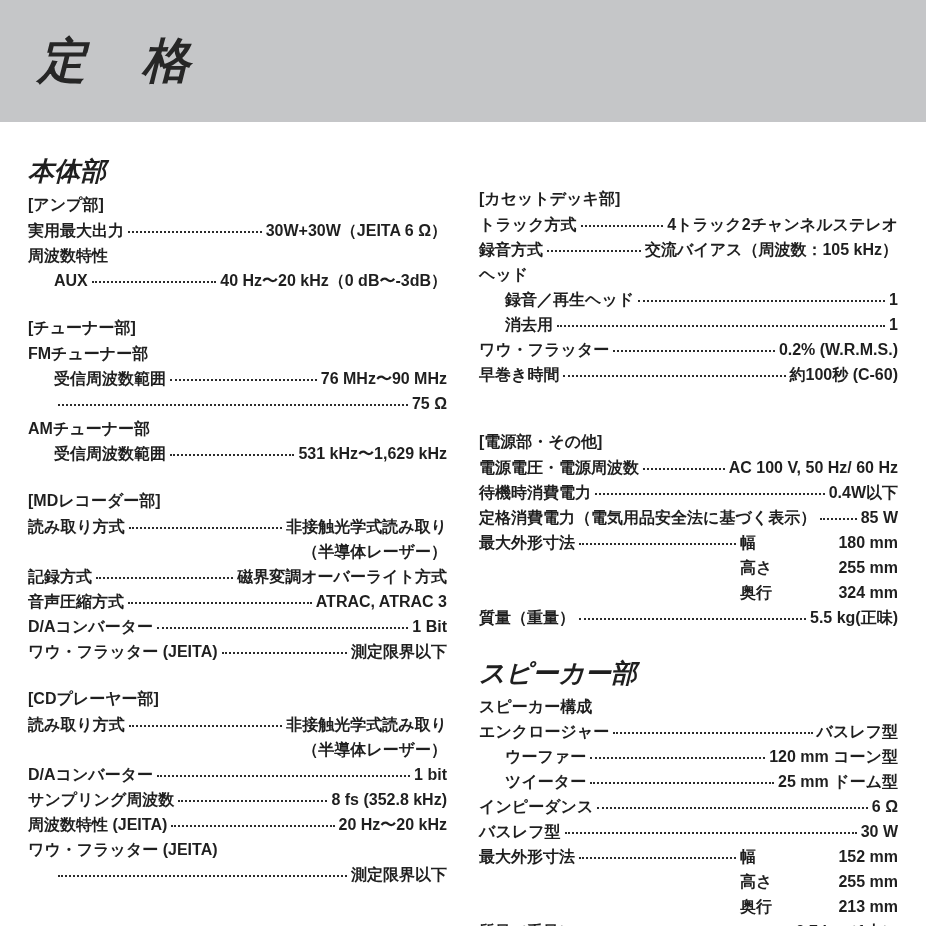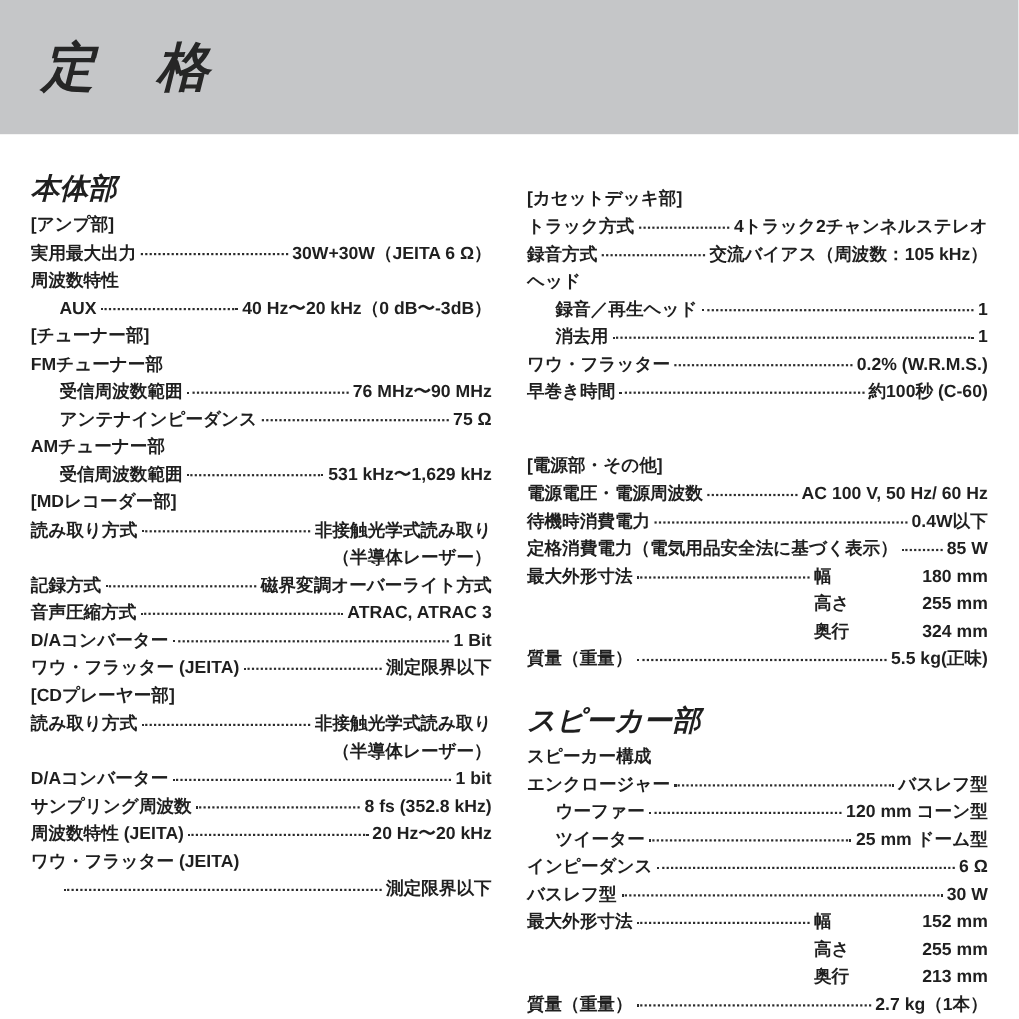--- a/index.html
+++ b/index.html
@@ -37,23 +37,23 @@
     gap:32px;
   }
   .col{width:419px;flex:0 0 419px;}
   .group-heading{
     font-size:26px;
     font-weight:800;
     font-style:italic;
     line-height:30px;
     margin:4px 0 2px 0;
   }
-  .spec-section{}
+  .spec-section{margin-top:22px;}
   .group-heading + .spec-section{margin-top:6px;}
-  .col > .spec-section:first-child{margin-top:16px;}
+  .col > .spec-section:first-child{margin-top:34px;}
   .section-title{
     font-size:16px;
     font-weight:700;
     line-height:25px;
     margin-bottom:1px;
   }
   .spec-row{
     display:flex;
     align-items:baseline;
     font-size:16px;
@@ -109,21 +109,20 @@
         <div class="section-title">[チューナー部]</div>
         <div class="spec-row">
           <span class="row-label">FMチューナー部</span>
         </div>
         <div class="spec-row indent">
           <span class="row-label">受信周波数範囲</span>
           <span class="leader-dots"></span>
           <span class="row-value">76 MHz〜90 MHz</span>
         </div>
         <div class="spec-row indent">
-          <span class="row-label">アンテナインピーダンス</span>
           <span class="leader-dots"></span>
           <span class="row-value">75 Ω</span>
         </div>
         <div class="spec-row">
           <span class="row-label">AMチューナー部</span>
         </div>
         <div class="spec-row indent">
           <span class="row-label">受信周波数範囲</span>
           <span class="leader-dots"></span>
           <span class="row-value">531 kHz〜1,629 kHz</span>

